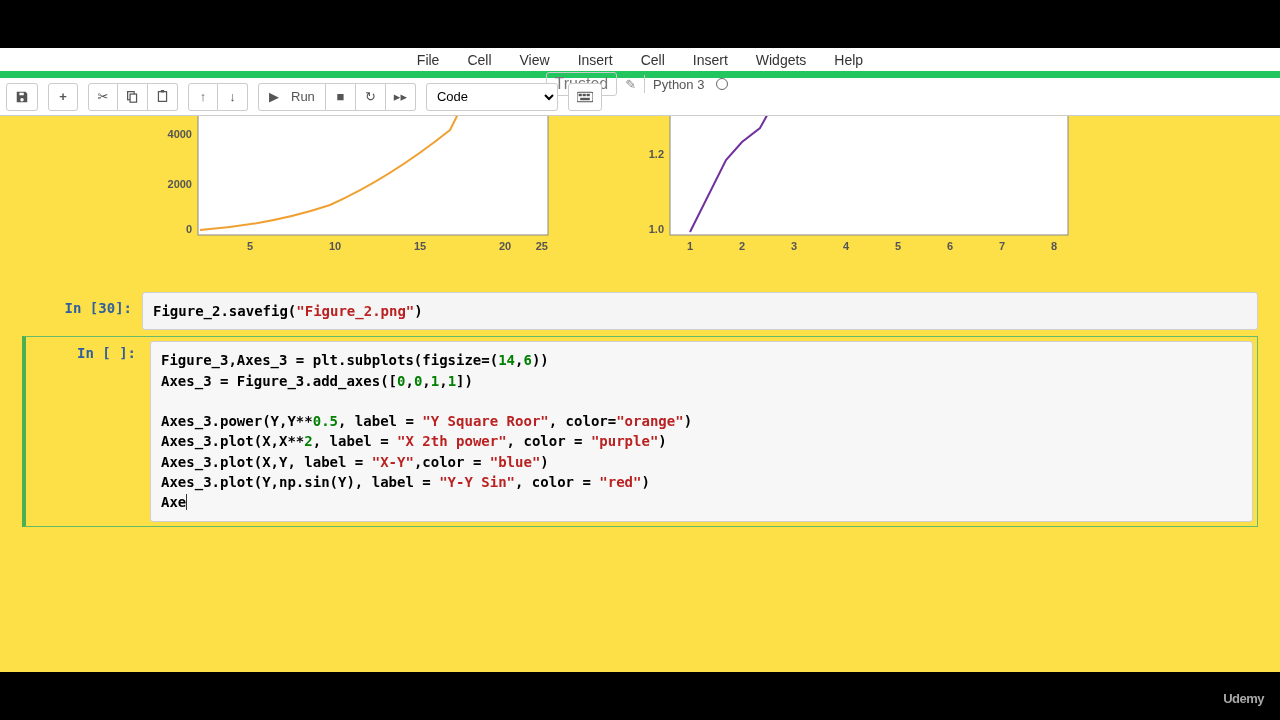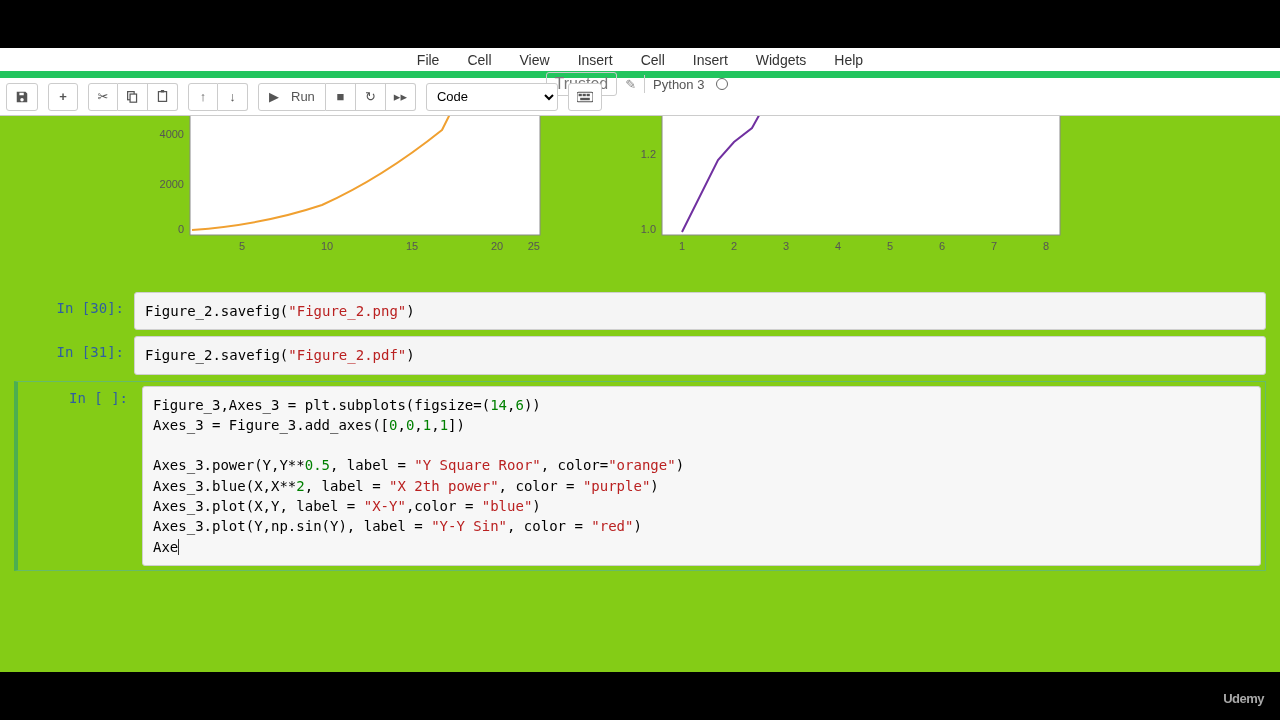--- a/index.html
+++ b/index.html
@@ -19,21 +19,21 @@
 .toolbar { display: flex; align-items: center; height: 38px; padding: 2px 6px; border-bottom: 1px solid #ccc; gap: 0; }
 .tb-group { display: flex; margin-right: 10px; }
 .tb-btn { border: 1px solid #ccc; background: #fff; padding: 4px 8px; height: 28px; min-width: 30px; display: flex; align-items: center; justify-content: center; font-size: 13px; color: #555; cursor: pointer; }
 .tb-btn:not(:first-child) { border-left: none; }
 .tb-btn:first-child { border-radius: 3px 0 0 3px; }
 .tb-btn:last-child { border-radius: 0 3px 3px 0; }
 .tb-btn.solo { border-radius: 3px; }
 .run-btn { padding: 4px 10px; }
 .run-text { margin-left: 12px; }
 .celltype { border: 1px solid #ccc; height: 28px; width: 132px; padding: 3px 6px; font-size: 13px; background: #fff; border-radius: 3px; }
-.notebook-area { background: #84cc16; padding: 0 2px; overflow: hidden; height: calc(720px - 48px - 48px - 30px - 38px); }
+.notebook-area { background: #fde047; padding: 0 10px; overflow: hidden; height: calc(720px - 48px - 48px - 30px - 38px); font-weight: bold; }
 .output-plots { display: flex; gap: 80px; padding: 0 0 12px 140px; margin-top: -6px; }
 .plot-box { position: relative; }
 .cell { display: flex; margin: 6px 12px; }
 .cell.selected { border: 1px solid #66BB6A; border-left: 4px solid #4CAF50; padding: 0; }
 .cell.selected .code-input { border: 1px solid #cfcfcf; }
 .prompt { width: 120px; text-align: right; padding: 8px 10px 0 0; font-family: monospace; font-size: 14px; color: #2F5FA0; flex-shrink: 0; }
 .code-input { flex: 1; border: 1px solid #cfcfcf; border-radius: 3px; padding: 8px 10px; font-family: monospace; font-size: 14px; line-height: 1.45; background: #f7f7f7; white-space: pre; background: #f5f5f5; }
 .cell.selected .code-input { background: #f7f7f7; margin: 4px; }
 .code-input .s { color: #BA2121; }
 .code-input .n { color: #008000; }
@@ -154,32 +154,28 @@
         <path d="M 60 122 L 96 50 L 112 32 L 130 18 L 140 0" fill="none" stroke="#7030a0" stroke-width="2"></path>
       </svg>
     </div>
   </div>
 
   <div class="cell">
     <div class="prompt">In [30]:</div>
     <div class="code-input"><span>Figure_2.savefig(</span><span class="s">"Figure_2.png"</span><span>)</span></div>
   </div>
 
-  <div class="cell">
-    <div class="prompt">In [31]:</div>
-    <div class="code-input"><span>Figure_2.savefig(</span><span class="s">"Figure_2.pdf"</span><span>)</span></div>
-  </div>
 
   <div class="cell selected">
     <div class="prompt">In [ ]:</div>
     <div class="code-input"><span>Figure_3,Axes_3 = plt.subplots(figsize=(</span><span class="n">14</span><span>,</span><span class="n">6</span><span>))</span>
 <span>Axes_3 = Figure_3.add_axes([</span><span class="n">0</span><span>,</span><span class="n">0</span><span>,</span><span class="n">1</span><span>,</span><span class="n">1</span><span>])</span>
 
 <span>Axes_3.power(Y,Y**</span><span class="n">0.5</span><span>, label = </span><span class="s">"Y Square Roor"</span><span>, color=</span><span class="s">"orange"</span><span>)</span>
-<span>Axes_3.blue(X,X**</span><span class="n">2</span><span>, label = </span><span class="s">"X 2th power"</span><span>, color = </span><span class="s">"purple"</span><span>)</span>
+<span>Axes_3.plot(X,X**</span><span class="n">2</span><span>, label = </span><span class="s">"X 2th power"</span><span>, color = </span><span class="s">"purple"</span><span>)</span>
 <span>Axes_3.plot(X,Y, label = </span><span class="s">"X-Y"</span><span>,color = </span><span class="s">"blue"</span><span>)</span>
 <span>Axes_3.plot(Y,np.sin(Y), label = </span><span class="s">"Y-Y Sin"</span><span>, color = </span><span class="s">"red"</span><span>)</span>
 <span class="cursor-char">Axe</span></div>
   </div>
 
 </div>
 
 <div class="blackbar bottombar">
   <span class="udemy-logo">Udemy</span>
 </div>

